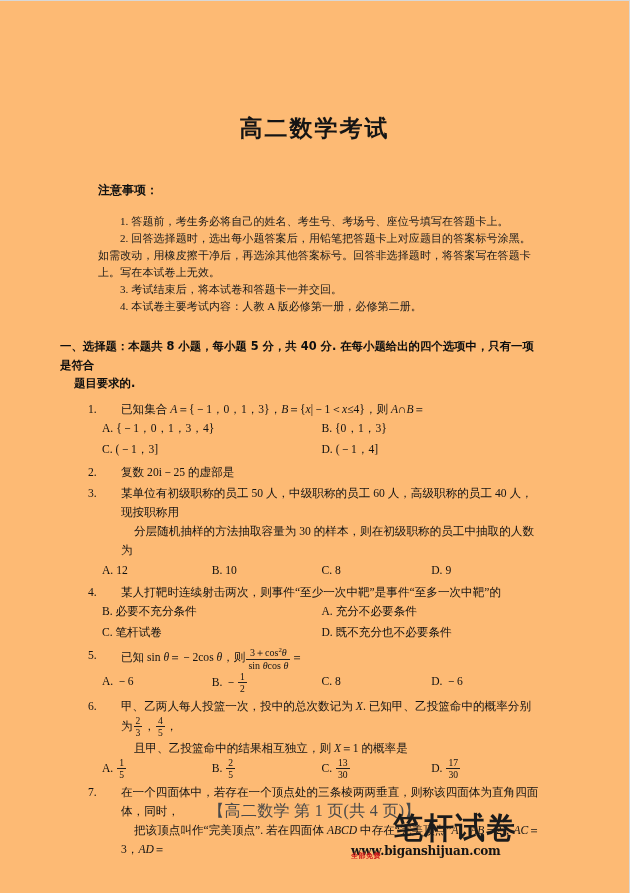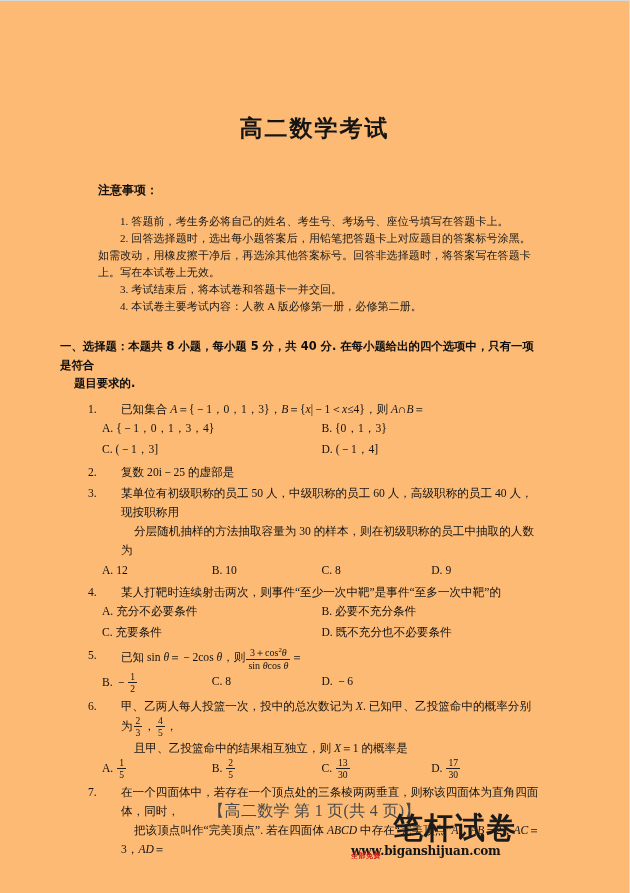--- a/index.html
+++ b/index.html
@@ -205,37 +205,38 @@
           <span class="opt">C. 8</span>
           <span class="opt">D. 9</span>
         </div>
       </div>
       <div class="q">
         <div class="q-stem">
           <span class="q-num">4.</span>
           <span class="q-body">某人打靶时连续射击两次，则事件“至少一次中靶”是事件“至多一次中靶”的</span>
         </div>
         <div class="opts two">
+          <span class="opt">B. 必要不充分条件</span>
           <span class="opt">A. 充分不必要条件</span>
-          <span class="opt">B. 必要不充分条件</span>
-        </div>
-        <div class="opts two">
-          <span class="opt">C. 充要条件</span>
+        </div>
+        <div class="opts two">
+          <span class="opt">C. 笔杆试卷</span>
           <span class="opt">D. 既不充分也不必要条件</span>
         </div>
       </div>
       <div class="q">
         <div class="q-stem">
           <span class="q-num">5.</span>
           <span class="q-body">已知 sin <span class="it">θ</span>＝－2cos <span class="it">θ</span>，则<span class="frac big">
               <span class="num">3＋cos<sup>2</sup><span class="it">θ</span></span>
               <span class="den">sin <span class="it">θ</span>cos <span class="it">θ</span></span>
             </span>＝</span>
         </div>
         <div class="opts four">
+          <span class="opt">A. －6</span>
           <span class="opt">B. －<span class="frac">
               <span class="num">1</span>
               <span class="den">2</span>
             </span></span>
           <span class="opt">C. 8</span>
           <span class="opt">D. －6</span>
         </div>
       </div>
       <div class="q">
         <div class="q-stem">

